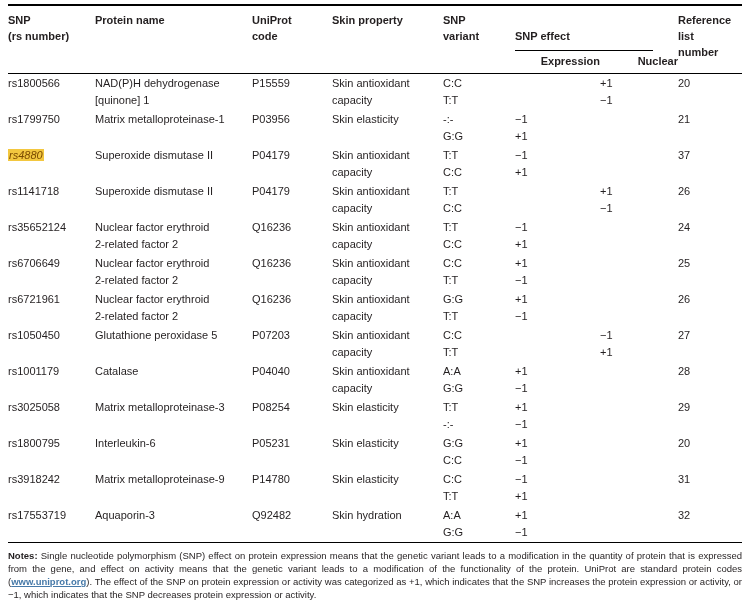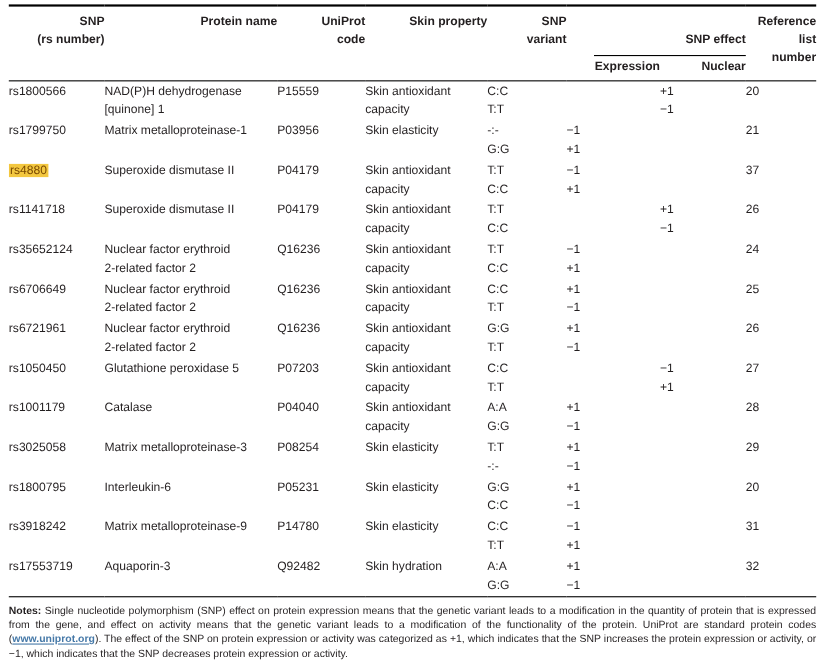--- a/index.html
+++ b/index.html
@@ -29,40 +29,41 @@
     table-layout: fixed;
     border-top: 2px solid var(--rule);
     border-bottom: 1.5px solid var(--rule);
   }
   th {
     text-align: left; vertical-align: top;
     font-size: 11px; font-weight: bold;
     line-height: 16px; padding: 0;
     white-space: pre-line;
   }
-  thead tr:first-child th { padding-top: 6px; text-align: right; }
+  thead tr:first-child th { padding-top: 6px; }
   th.hb { border-bottom: 1.5px solid var(--rule); padding-bottom: 4px; }
   th.sub { padding-top: 2px; text-align: right; }
   .effect-label {
     display: inline-block;
     width: 138px;
     border-bottom: 1px solid var(--rule);
     padding-bottom: 6px;
   }
   td {
     font-size: 11px; line-height: 17px;
     vertical-align: top; padding: 0;
     overflow: hidden; white-space: nowrap;
   }
   tbody tr.row-a td { padding-top: 1px; }
   tbody tr.row-b td { padding-bottom: 1px; }
   .highlight {
     background: var(--highlight-bg);
     color: var(--highlight-text);
     padding: 0 1px;
+    font-style: italic;
   }
   .notes {
     margin-top: 6px;
     font-size: 9.5px;
     line-height: 13px;
     text-align: justify;
   }
   .link { color: var(--link); text-decoration: underline; cursor: pointer; font-weight: bold; }
 </style>
 </head>

